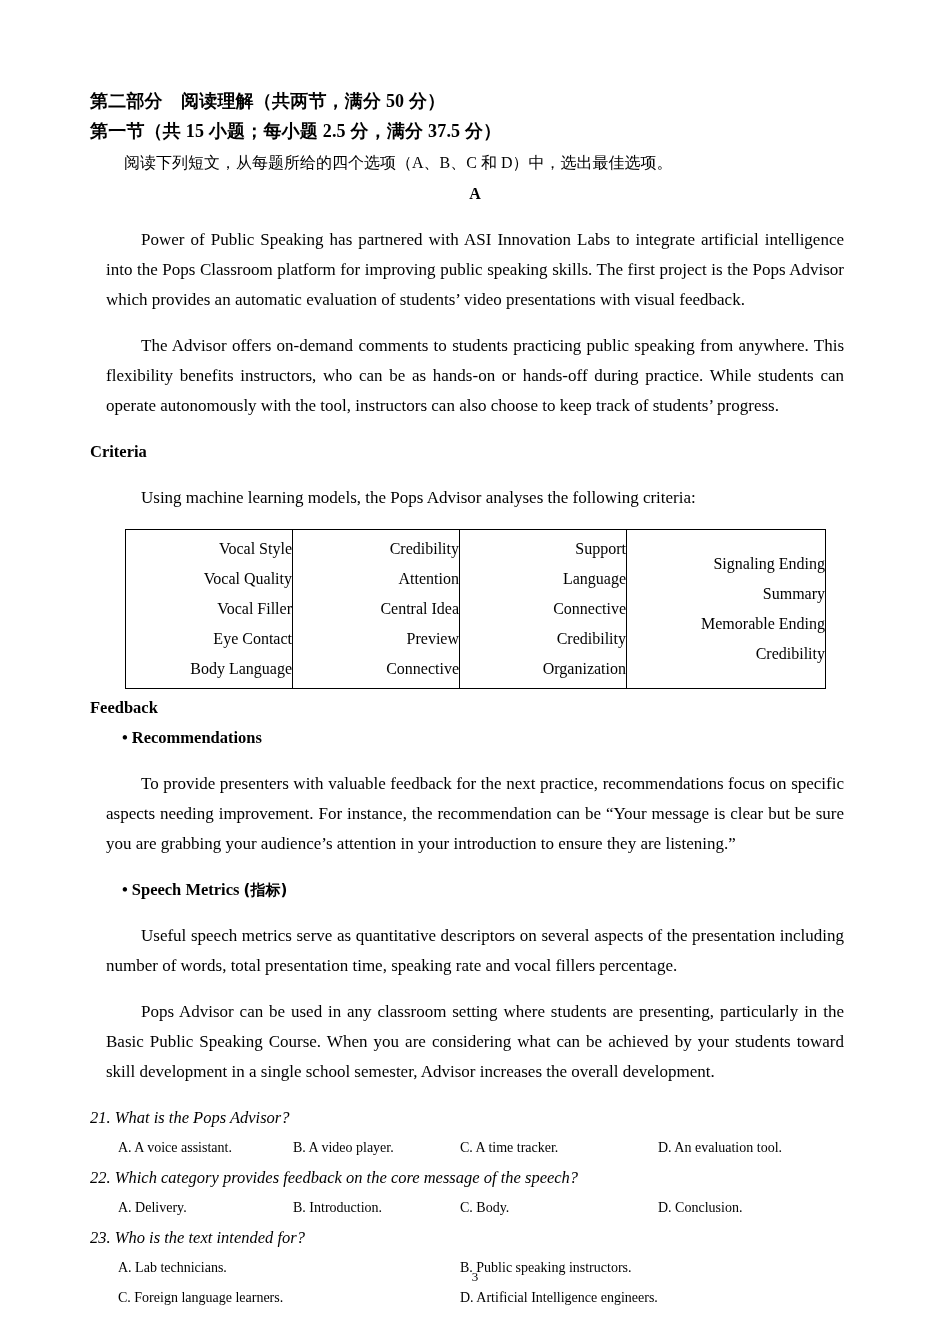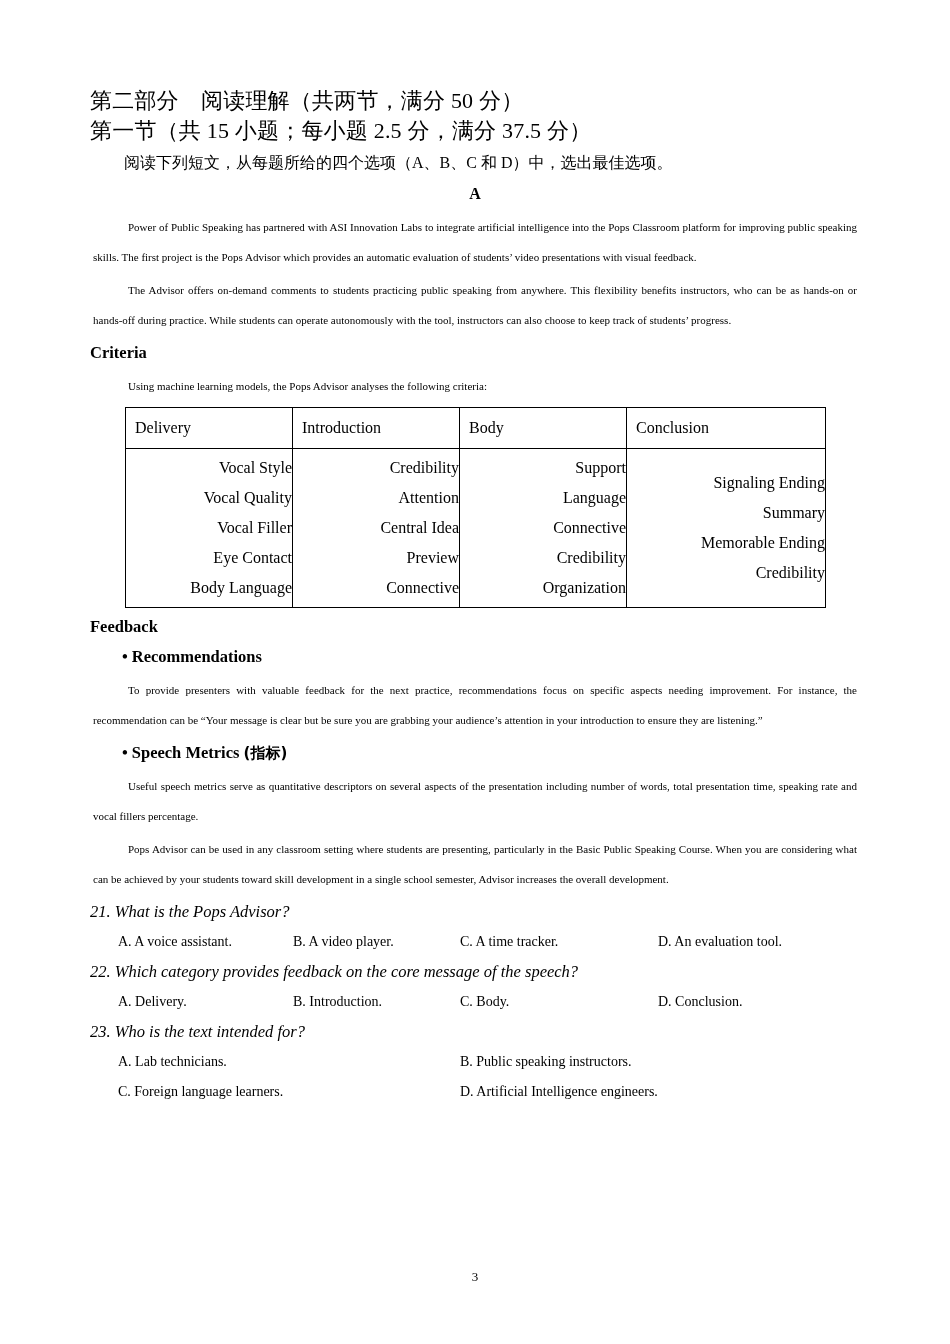--- a/index.html
+++ b/index.html
@@ -24,22 +24,22 @@
   }
   .content {
     position: absolute;
     left: 90px;
     top: 86px;
     width: 770px;
   }
 
   
   .sec-head {
-    font-size: 22px;
-    font-weight: normal;
+    font-size: 18px;
+    font-weight: bold;
     line-height: 30px;
     letter-spacing: 0.2px;
     white-space: nowrap;
   }
 
   .instruction {
     font-size: 16px;
     line-height: 30px;
     text-indent: 34px;
     margin-top: 2px;
@@ -48,23 +48,23 @@
   .center-letter {
     text-align: center;
     font-size: 16px;
     font-weight: bold;
     line-height: 30px;
     margin-top: 1px;
   }
 
   
   p.body {
-    font-size: 11px;
-    line-height: 30px;
-    margin: 3px;
+    font-size: 17px;
+    line-height: 30px;
+    margin: 16px;
     text-align: justify;
     text-justify: inter-word;
     text-indent: 35px;
   }
   p.body.lastline-left { text-align-last: left; }
 
   .bold-head {
     font-size: 16.5px;
     font-weight: bold;
     line-height: 30px;
@@ -191,26 +191,20 @@
 
     <p class="body">The Advisor offers on-demand comments to students practicing public speaking from anywhere. This flexibility benefits instructors, who can be as hands-on or hands-off during practice. While students can operate autonomously with the tool, instructors can also choose to keep track of students’ progress.</p>
 
     <div class="bold-head">Criteria</div>
 
     <p class="body lastline-left">Using machine learning models, the Pops Advisor analyses the following criteria:</p>
 
     <div class="table-wrap">
       <table class="criteria">
         <tbody>
-            <tr class="head">
-          <td class="c1">Delivery</td>
-          <td class="c2">Introduction</td>
-          <td class="c3">Body</td>
-          <td class="c4">Conclusion</td>
-        </tr>
         <tr class="body-row">
           <td class="c1">
             <ul>
               <li>Vocal Style</li>
               <li>Vocal Quality</li>
               <li>Vocal Filler</li>
               <li>Eye Contact</li>
               <li>Body Language</li>
             </ul>
           </td>

